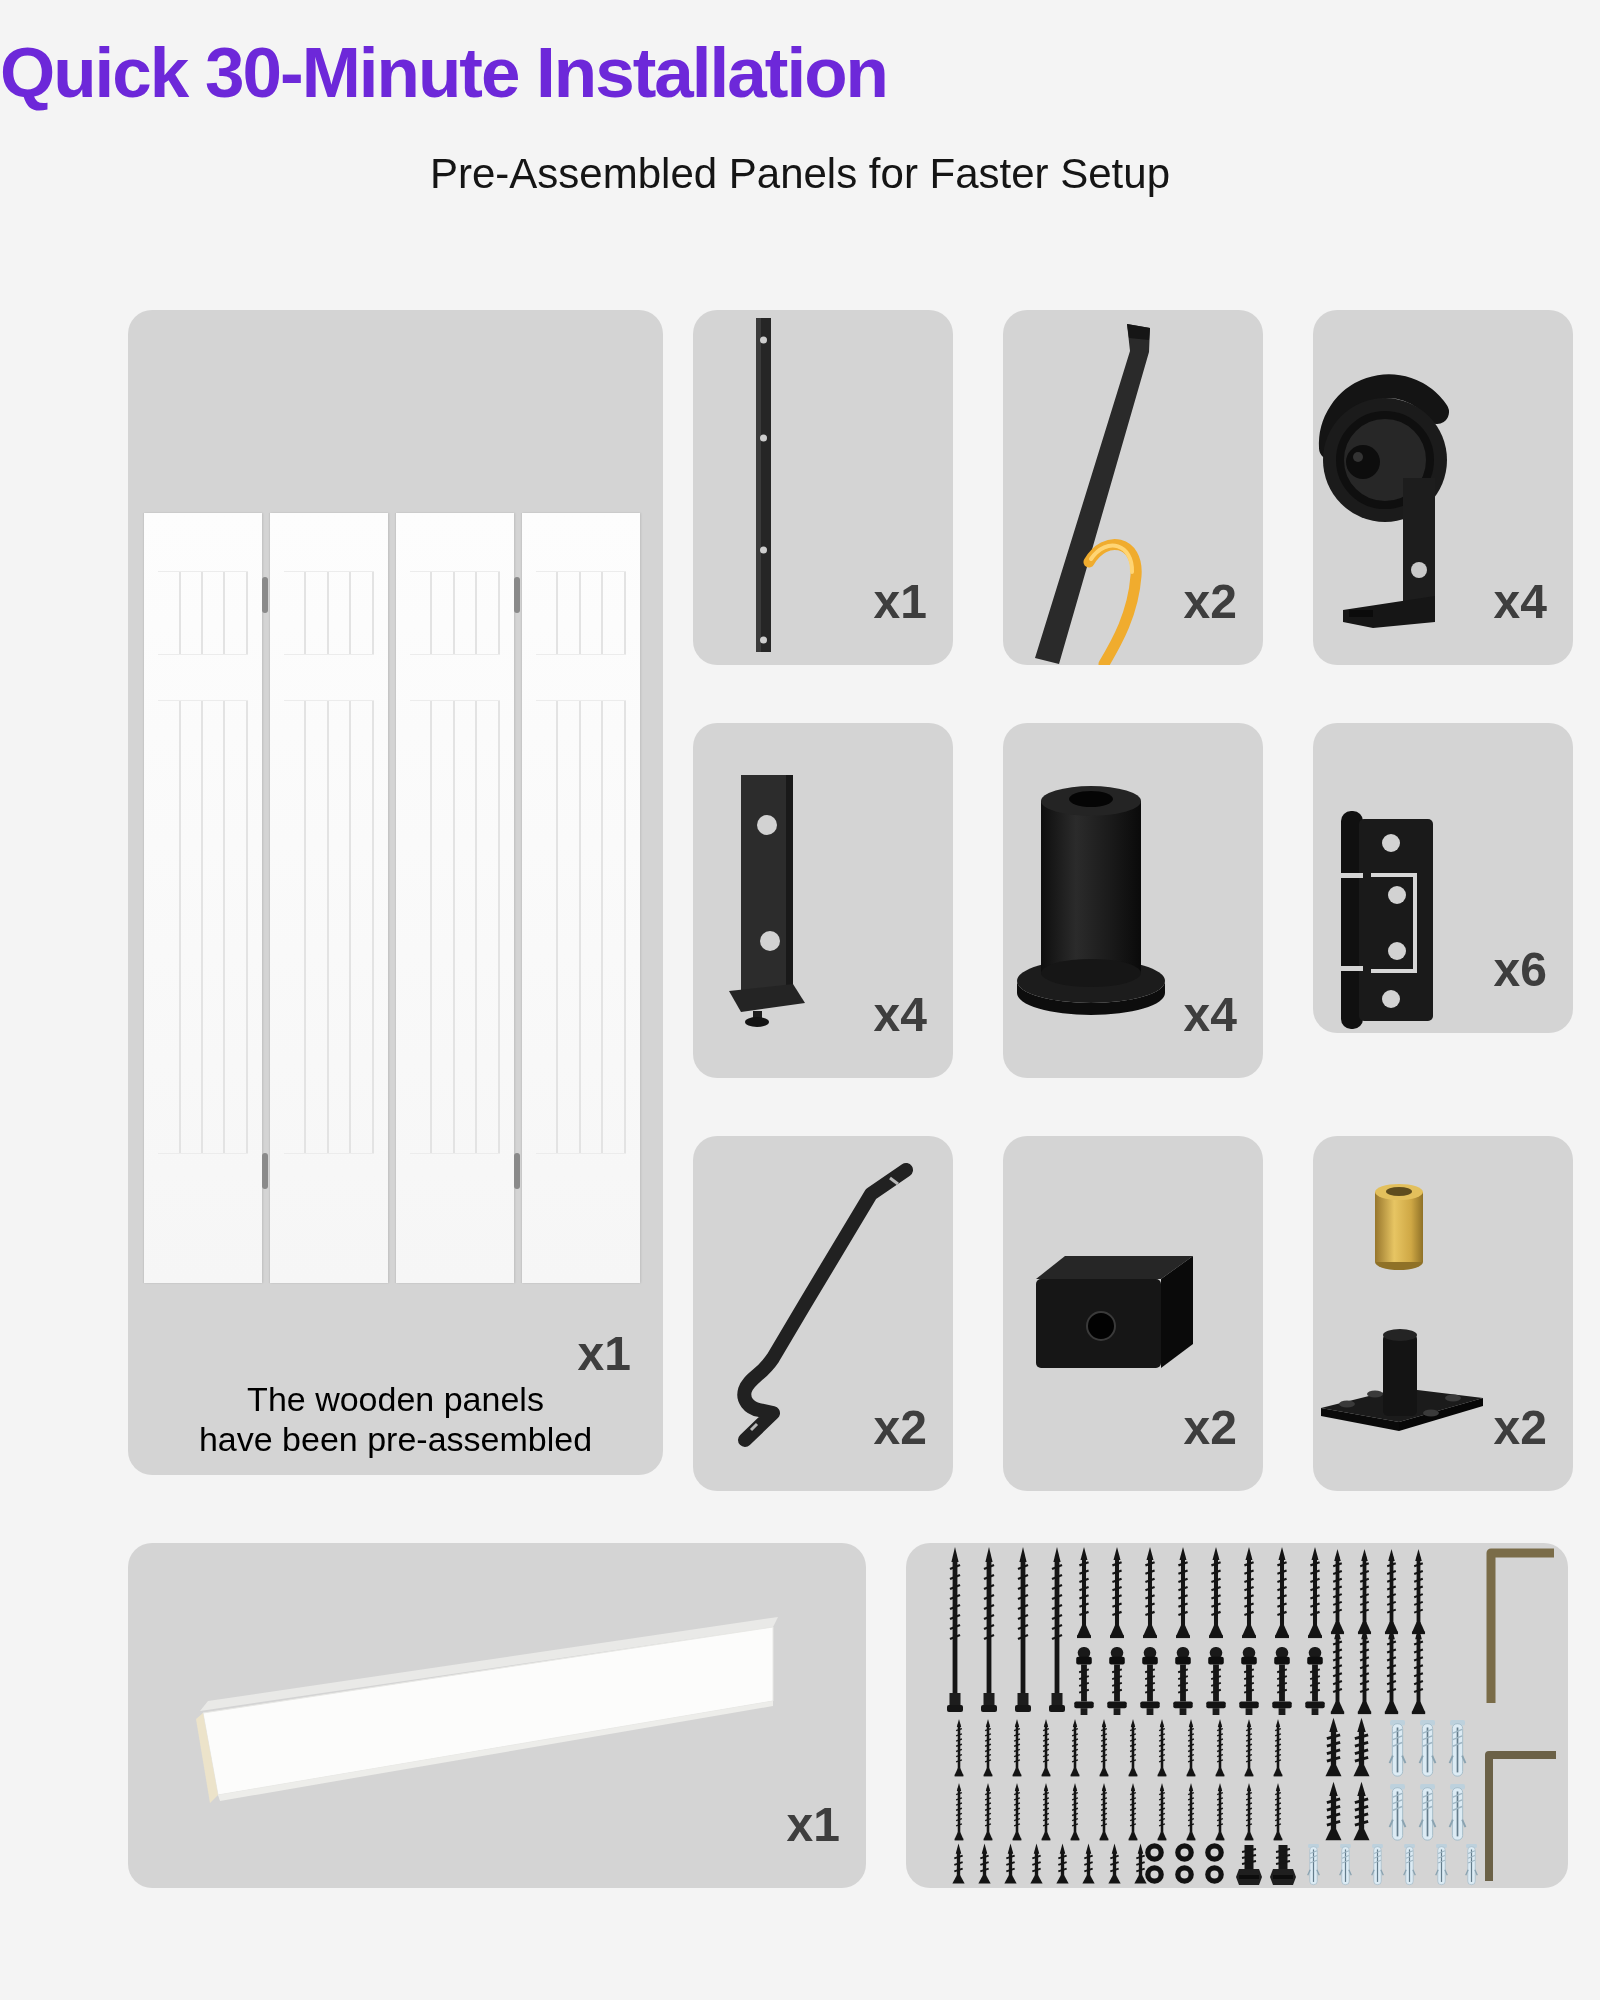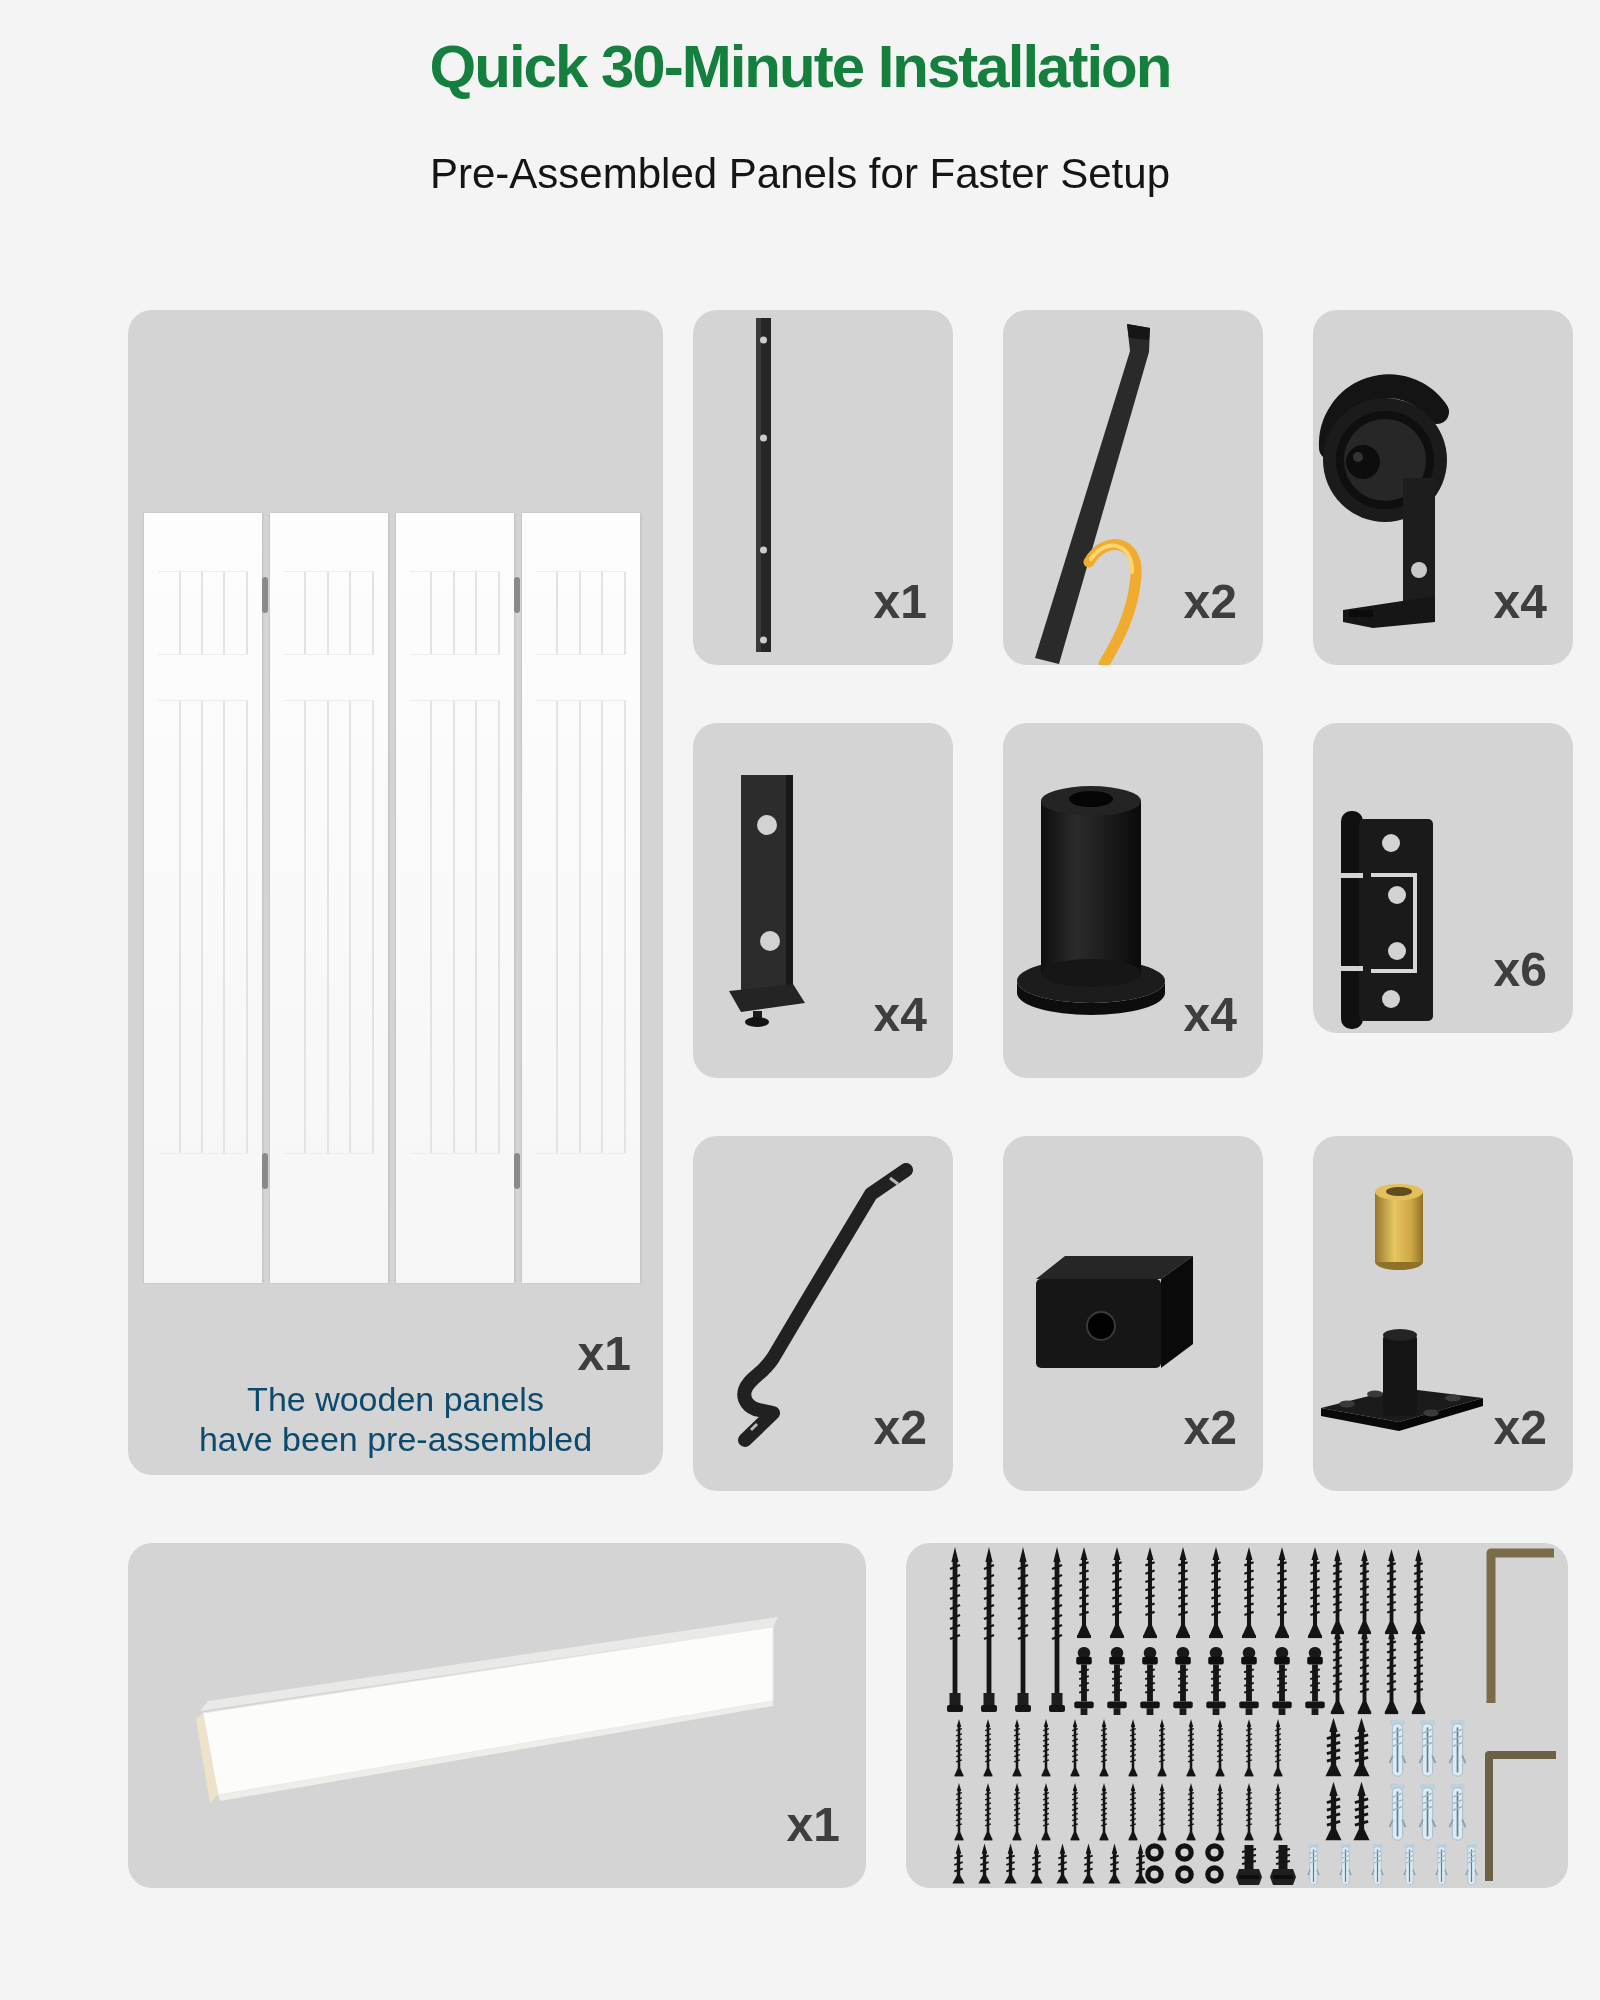--- a/index.html
+++ b/index.html
@@ -1,27 +1,27 @@
 <!DOCTYPE html>
 <html><head>
 <meta charset="utf-8">
 <style>
   html,body{margin:0;padding:0;background:#fff;}
   .page{position:relative;width:1600px;height:2000px;background:#F4F4F4;overflow:hidden;
         font-family:"Liberation Sans",sans-serif;}
-  .title{position:absolute;top:34px;left:0;width:100%;text-align:center;
-         font-size:60px;font-weight:800;letter-spacing:-2px;color:#15803d;line-height:1.1;}
+  .title{position:absolute;top:34px;left:0;width:100%;text-align:left;
+         font-size:71px;font-weight:800;letter-spacing:-2px;color:#6d28d9;line-height:1.1;}
   .subtitle{position:absolute;top:150px;left:0;width:100%;text-align:center;
             font-size:42px;font-weight:400;color:#151515;}
   .tile{position:absolute;background:#D4D4D4;border-radius:24px;margin-left:48px;}
   .tile svg{position:absolute;left:0;top:0;}
   .qty{position:absolute;right:26px;bottom:36px;font-size:48px;font-weight:800;color:#3E3E3E;}
   .qty-big{right:32px;bottom:94px;}
   .caption{position:absolute;bottom:16px;left:0;width:100%;text-align:center;
-           font-size:34px;color:#0c4a6e;line-height:1.18;}
+           font-size:34px;color:#000000;line-height:1.18;}
   
   .panels{position:absolute;left:0;top:203px;width:100%;height:770px;}
   .panel{position:absolute;top:0;width:118px;height:770px;box-sizing:border-box;
          background:linear-gradient(180deg,#fdfdfd,#f6f6f6);
          padding:58px 14px 0 14px;box-shadow:1px 0 2px rgba(0,0,0,.10), -1px 0 1px rgba(0,0,0,.05);}
   .sec{background-image:repeating-linear-gradient(90deg,transparent 0 20.5px,#e3e3e3 20.5px 22.5px);
        border-top:1px solid #ececec;border-bottom:1px solid #ececec;}
   .secA{height:82px;}
   .mrail{height:45px;}
   .secB{height:452px;}

